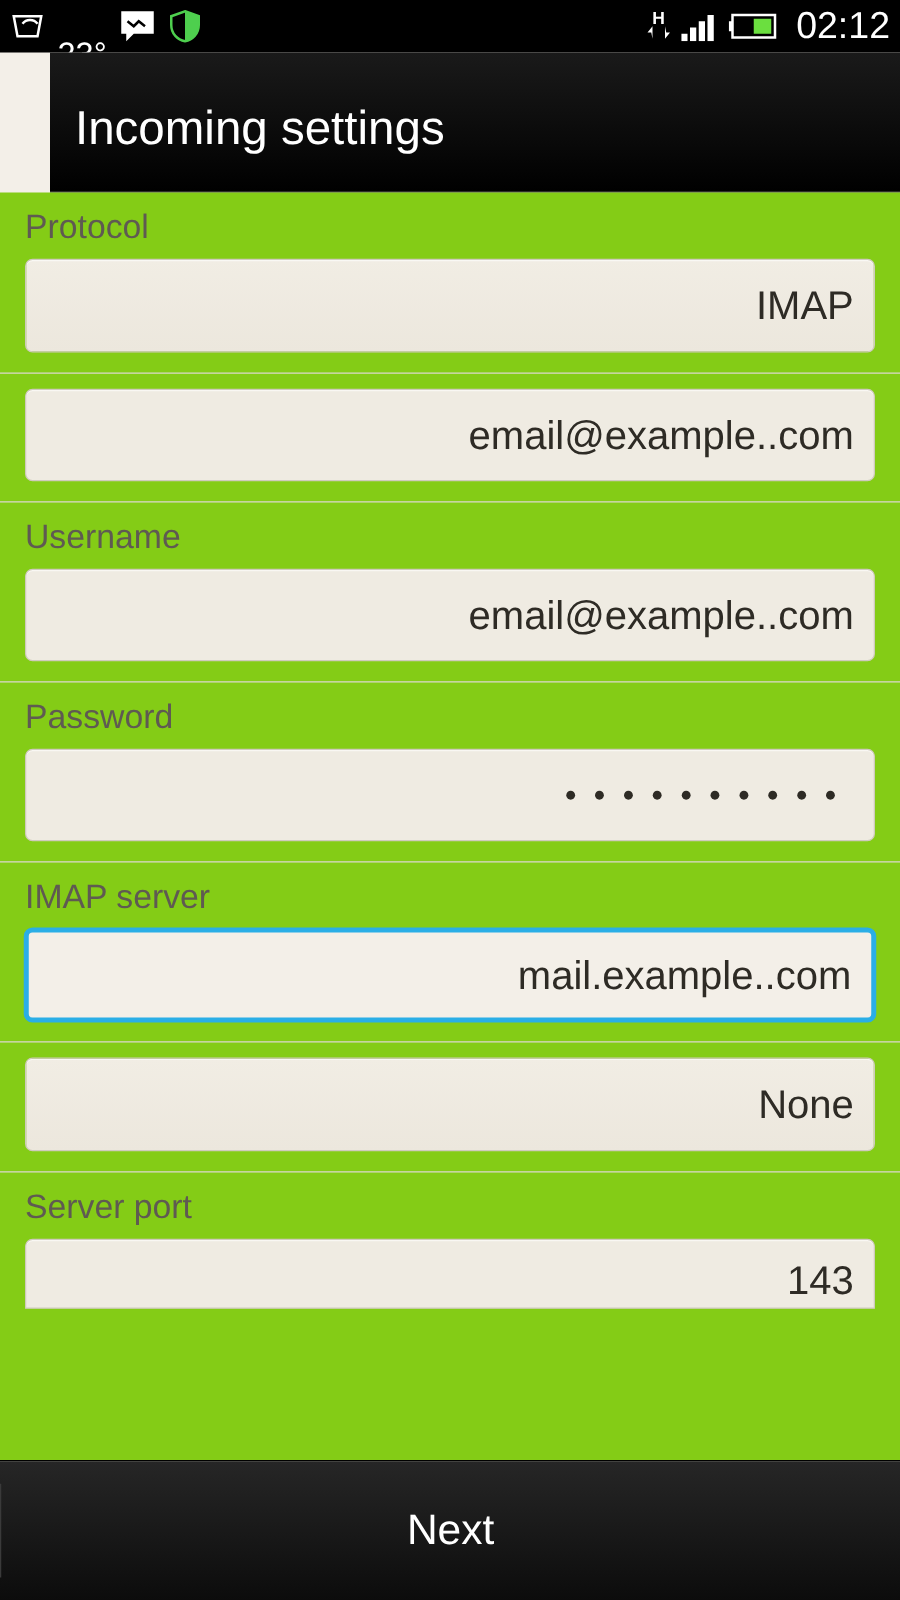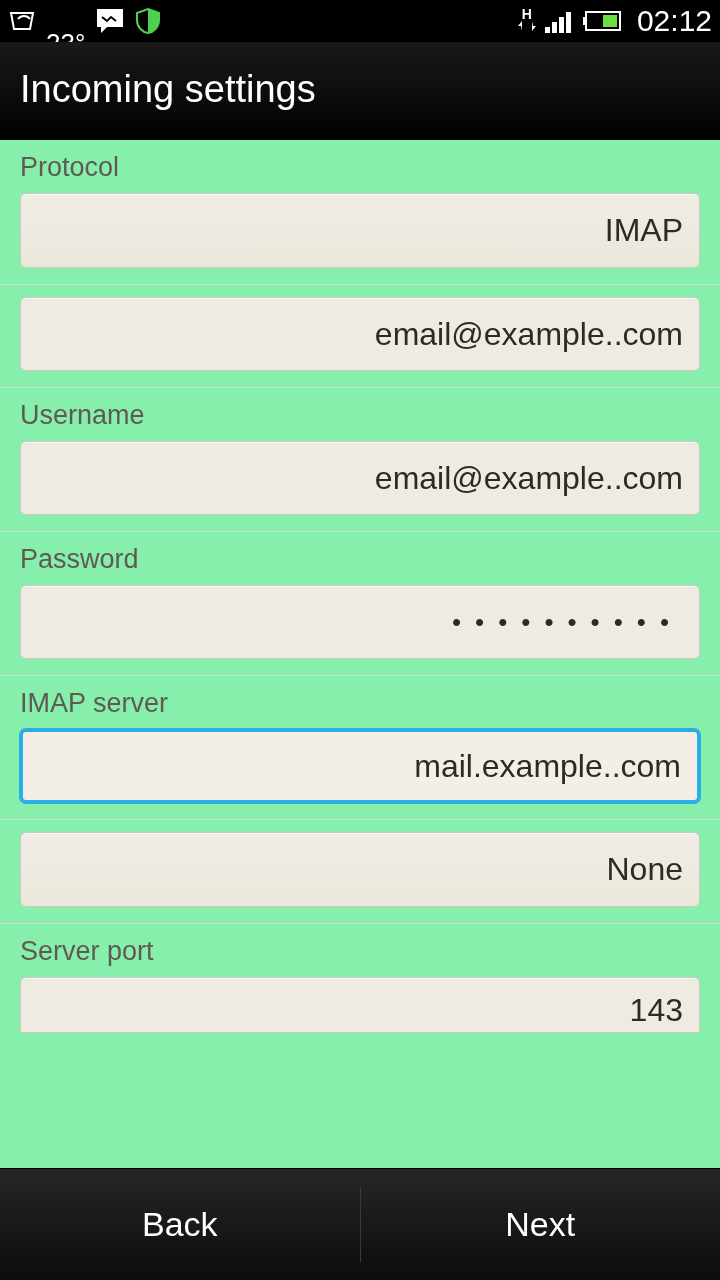--- a/index.html
+++ b/index.html
@@ -20,30 +20,31 @@
   .status-left, .status-right { display: flex; align-items: center; gap: 10px; }
   .status-right { gap: 8px; }
   .st-icon { display: inline-flex; align-items: center; justify-content: center; }
   .status-temp { font-size: 26px; font-weight: 500; margin-top: 44px; }
   .status-time { font-size: 30px; font-weight: 300; padding-left: 4px; }
 
   
   .page-header {
     background: linear-gradient(#1a1a1a, #000);
     color: #fff;
-    padding: 26px 20px 28px;
+    padding: 40px 20px 28px;
     border-bottom: 1px solid #000;
+    margin-left: 40px;
   }
   .page-header h1 { font-size: 38px; font-weight: 400; }
 
   
   .content {
     flex: 1 1 auto;
     overflow: hidden;
-    background: #86efac;
+    background: #84cc16;
   }
   .section {
     border-bottom: 1px solid #dcd7cd;
     padding: 12px 20px 16px;
   }
   .section-label {
     font-size: 27px;
     color: #5f5a52;
     margin-bottom: 10px;
   }
@@ -193,16 +194,15 @@
   </div>
 
   <div class="section last-partial">
     <div class="section-label">Server port</div>
     <input class="text-input" value="143" style="">
   </div>
 
 </div>
 
 <div class="footer">
-  <button>Back</button>
   <div class="divider"></div>
   <button>Next</button>
 </div>
 
 </body></html>

